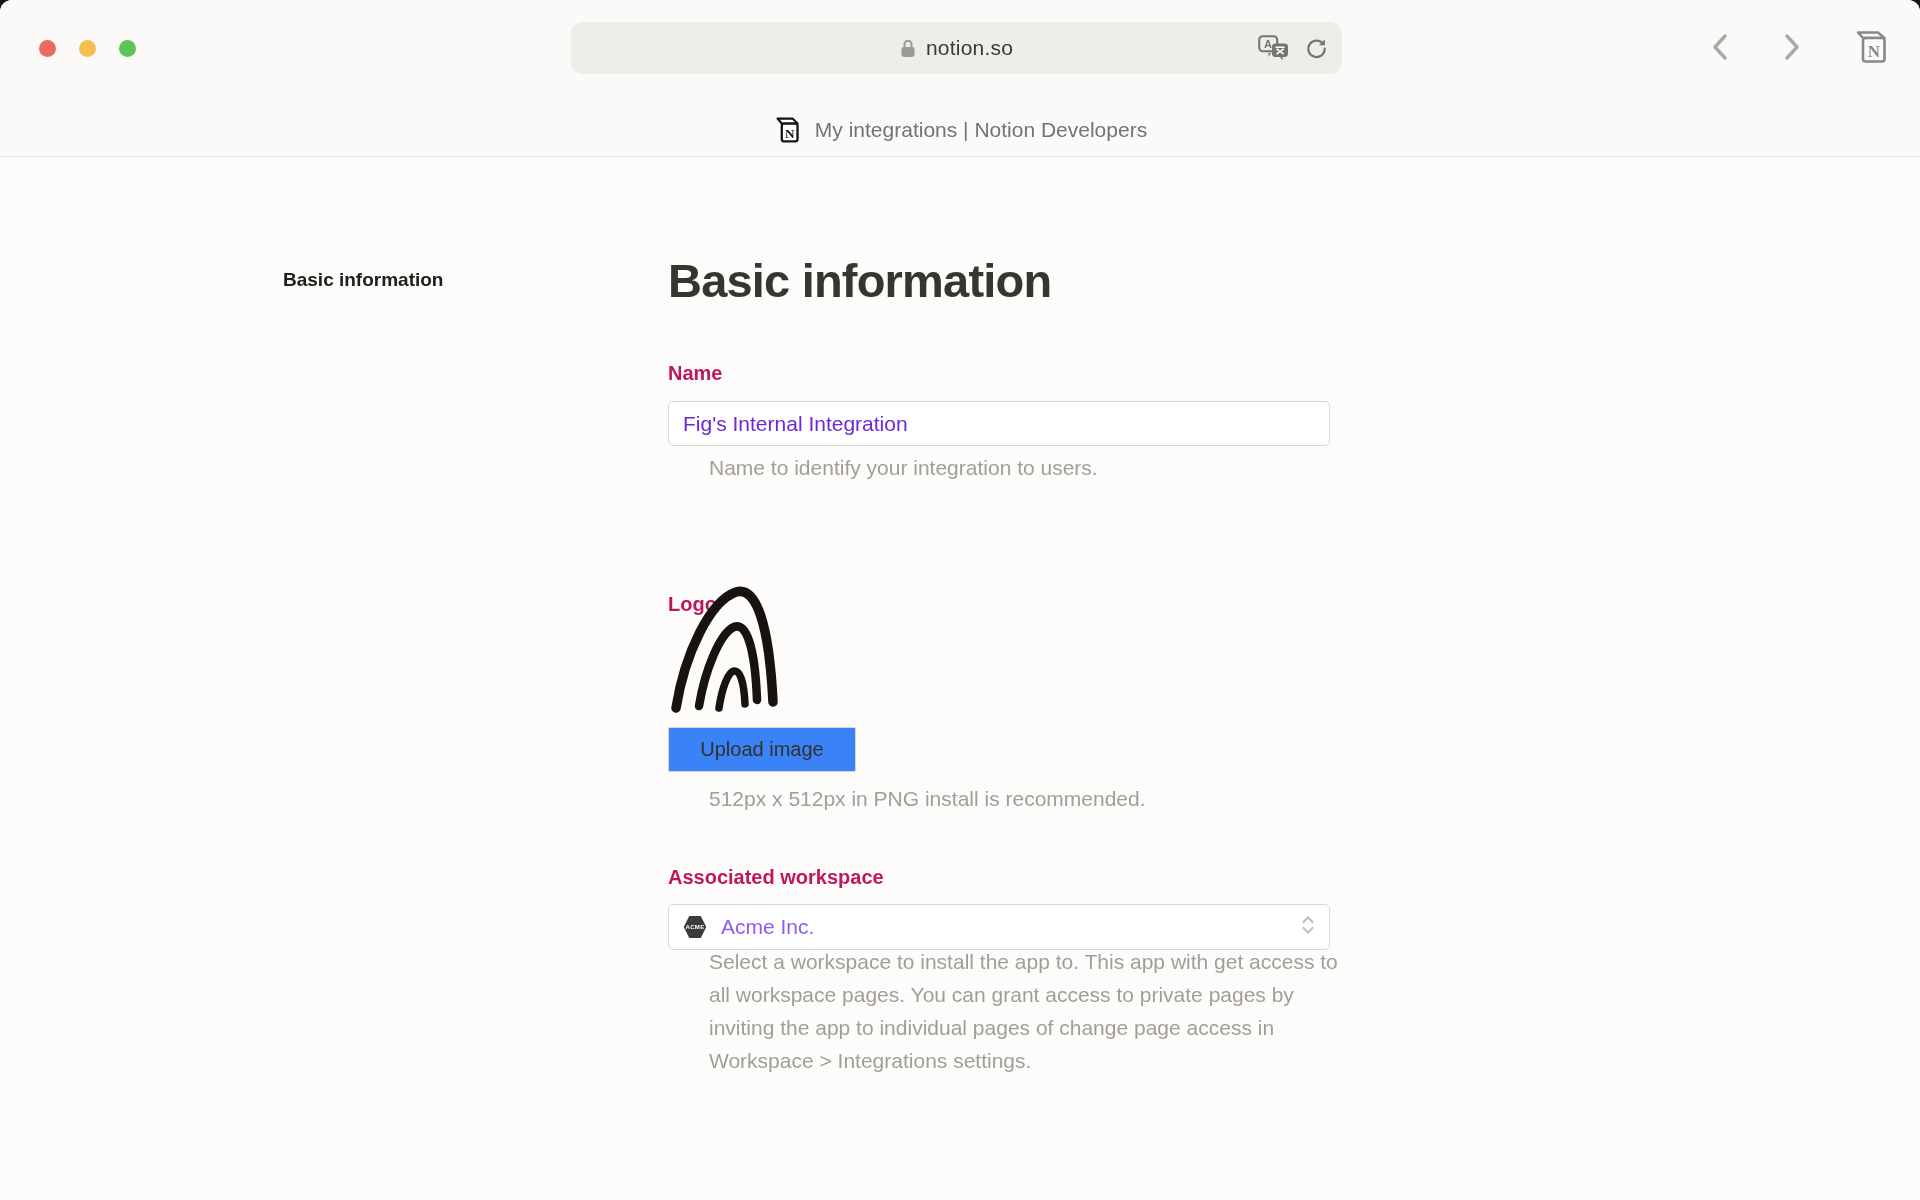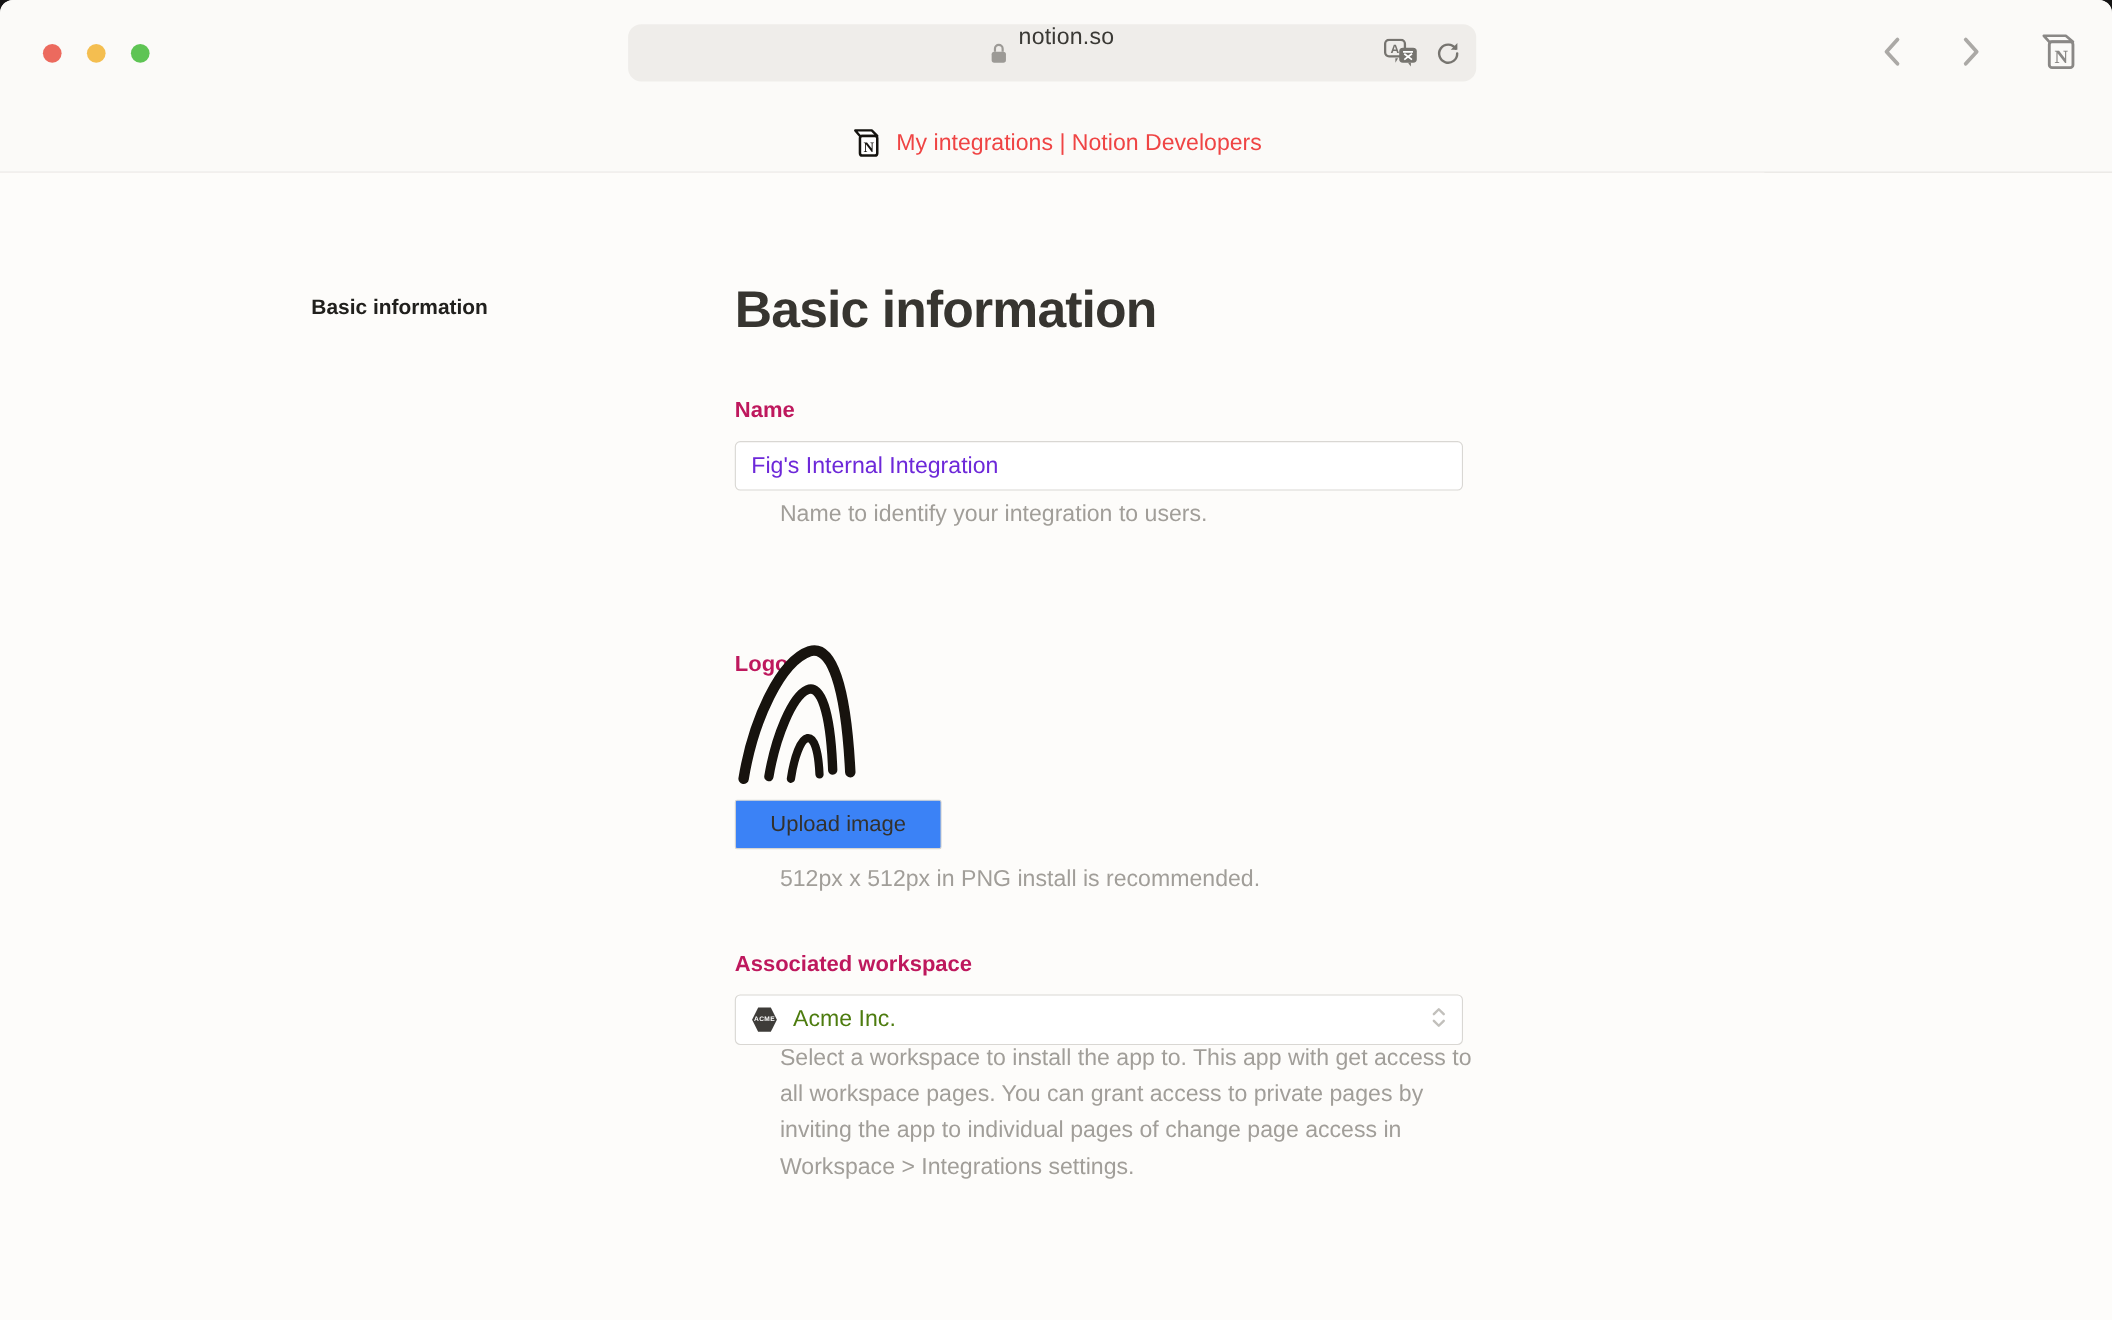--- a/index.html
+++ b/index.html
@@ -26,39 +26,39 @@
   .t-red    { left:39px;  background:#EC6A5E; }
   .t-yellow { left:79px;  background:#F4BE50; }
   .t-green  { left:119px; background:#5EC454; }
 
   .url-bar {
     position:absolute; left:571px; top:22px; width:771px; height:52px;
     background:#EFEDEA; border-radius:12px;
   }
   .url-center {
     position:absolute; left:0; right:0; top:0; bottom:0;
-    display:flex; justify-content:center; gap:10px;
+    display:flex; align-items:center; justify-content:center; gap:10px;
   }
   .url-text { font-size:21px; color:#3A3935; letter-spacing:0.2px; }
   .url-right {
     position:absolute; right:14px; top:0; height:52px;
     display:flex; align-items:center; gap:16px;
   }
   .icon-btn { display:flex; align-items:center; justify-content:center; background:none; border:none; cursor:default; }
 
   .nav-btn { position:absolute; top:30px; background:none; border:none; }
   .nav-back { left:1708px; }
   .nav-fwd  { left:1778px; }
   .app-icon-btn { position:absolute; left:1851px; top:27px; background:none; border:none; }
 
   .tab-title-row {
     position:absolute; left:0; top:103px; width:1920px; height:53px;
     display:flex; align-items:center; justify-content:center; gap:13px;
   }
-  .tab-title { font-size:21px; color:#ef4444; }
+  .tab-title { font-size:21px; color:#737373; }
 
   
   .content { position:absolute; left:0; top:157px; width:1604px; height:1043px; background:#FDFCFA; }
 
   .side-item {
     position:absolute; left:283px; top:112px;
     font-size:19px; font-weight:700; color:#21201D; cursor:pointer;
   }
 
   .main { position:absolute; left:668px; top:0; width:680px; }
@@ -97,21 +97,21 @@
     border:1px solid #D9D7D3; border-radius:5px; background:#FFFFFF;
     display:flex; align-items:center; padding:0 14px; gap:14px; cursor:pointer;
   }
   .ws-badge {
     width:24px; height:24px; flex:0 0 24px;
     background:#3E3C39; color:#FFFFFF;
     clip-path:polygon(26% 4%, 74% 4%, 97% 50%, 74% 96%, 26% 96%, 3% 50%);
     display:flex; align-items:center; justify-content:center;
     font-size:6px; font-weight:700; letter-spacing:0.3px;
   }
-  .ws-name { font-size:21px; color:#4d7c0f; }
+  .ws-name { font-size:21px; color:#8b5cf6; }
   .select-chevrons { margin-left:auto; }
 </style>
 </head>
 <body>
 
 <div id="screen">
   <div class="window">
 
     <div class="chrome">
 

